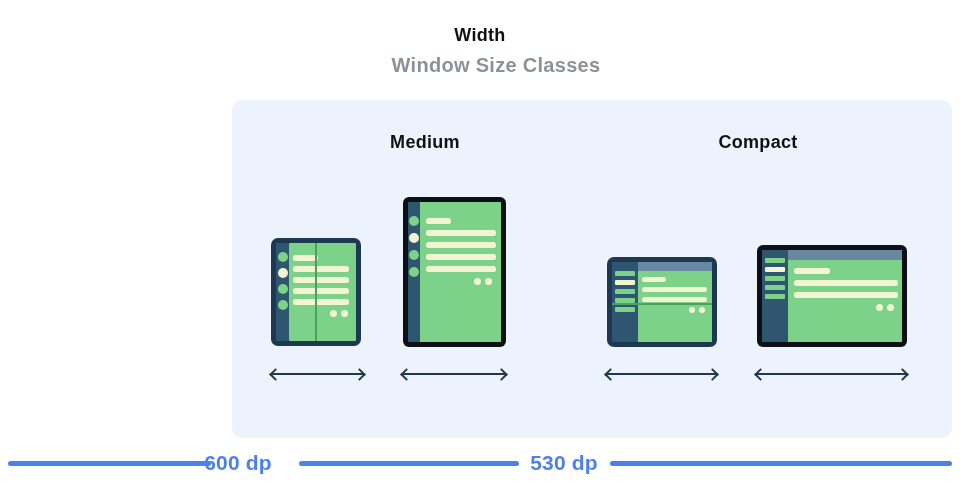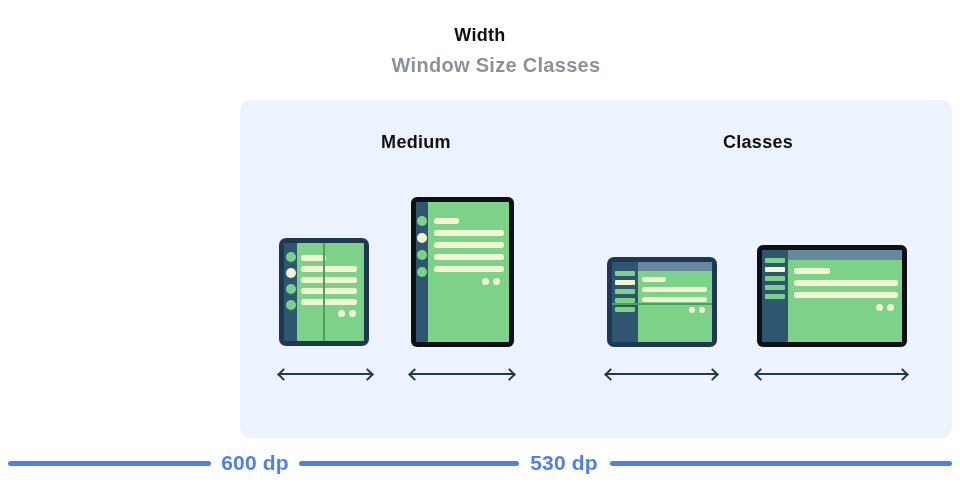--- a/index.html
+++ b/index.html
@@ -12,21 +12,21 @@
     position:absolute;top:25px;left:0;width:100%;text-align:center;
     font-size:18px;font-weight:bold;color:var(--title-black,#111);letter-spacing:.3px;
   }
   .subtitle{
     position:absolute;top:54px;left:0;width:100%;text-align:center;
     font-size:20px;font-weight:bold;color:var(--subtitle-gray,#8b9299);letter-spacing:.3px;padding-left:16px;
   }
   
   .panel{position:absolute;top:100px;height:338px;background:var(--panel-bg,#ecf3fc);border-radius:10px;}
   .panel-compact{left:8px;width:229px;}
-  .panel-medium{left:240px;width:352px;}
+  .panel-medium{left:232px;width:352px;padding-left:34px;}
   .panel-expanded{left:564px;width:388px;}
   .panel-title{
     position:absolute;top:132px;left:0;width:100%;text-align:center;margin:0;
     font-size:18px;font-weight:bold;color:var(--title-black,#111);letter-spacing:.3px;
   }
   .panel-compact .panel-title,.panel-medium .panel-title,.panel-expanded .panel-title{top:32px;}
   
   .device{position:absolute;box-sizing:border-box;display:flex;}
   .ln{background:var(--content-cream,#f3f5d2);border-radius:2.5px;}
   .dotrow{display:flex;justify-content:flex-end;gap:4px;}
@@ -101,21 +101,21 @@
   .arr-tabletp{left:169px;top:268px;width:106px;}
   .arr-expfold{left:41px;top:268px;width:113px;}
   .arr-expland{left:191px;top:268px;width:153px;}
   
   .ruler-seg{position:absolute;top:461px;height:5px;border-radius:2.5px;background:var(--ruler-blue,#4e80ea);}
   .seg1{left:8px;width:203px;}
   .seg2{left:299px;width:220px;}
   .seg3{left:610px;width:342px;}
   .bp-label{position:absolute;top:452px;height:22px;line-height:22px;text-align:center;
     font-size:21px;font-weight:bold;color:var(--ruler-blue,#4e80ea);letter-spacing:.2px;}
-  .bp-600{left:216px;width:78px;}
+  .bp-600{left:199px;width:78px;}
   .bp-840{left:524px;width:80px;}
 </style>
 </head>
 <body>
 
 <div id="app">
 
   <div class="main-title">Width</div>
   <div class="subtitle">Window Size Classes</div>
 
@@ -166,21 +166,21 @@
 
     <div class="arrow arr-fold">
         <span class="shaft"></span>
       </div>
     <div class="arrow arr-tabletp">
         <span class="shaft"></span>
       </div>
   </section>
 
   <section class="panel panel-expanded">
-    <h2 class="panel-title">Classes</h2>
+    <h2 class="panel-title">Compact</h2>
 
     <div class="device land expfold">
       <div class="side">
         <i class="bar g"></i>
         <i class="bar c"></i>
         <i class="bar g"></i>
         <i class="bar g"></i>
         <i class="bar g"></i>
       </div>
       <div class="main">

